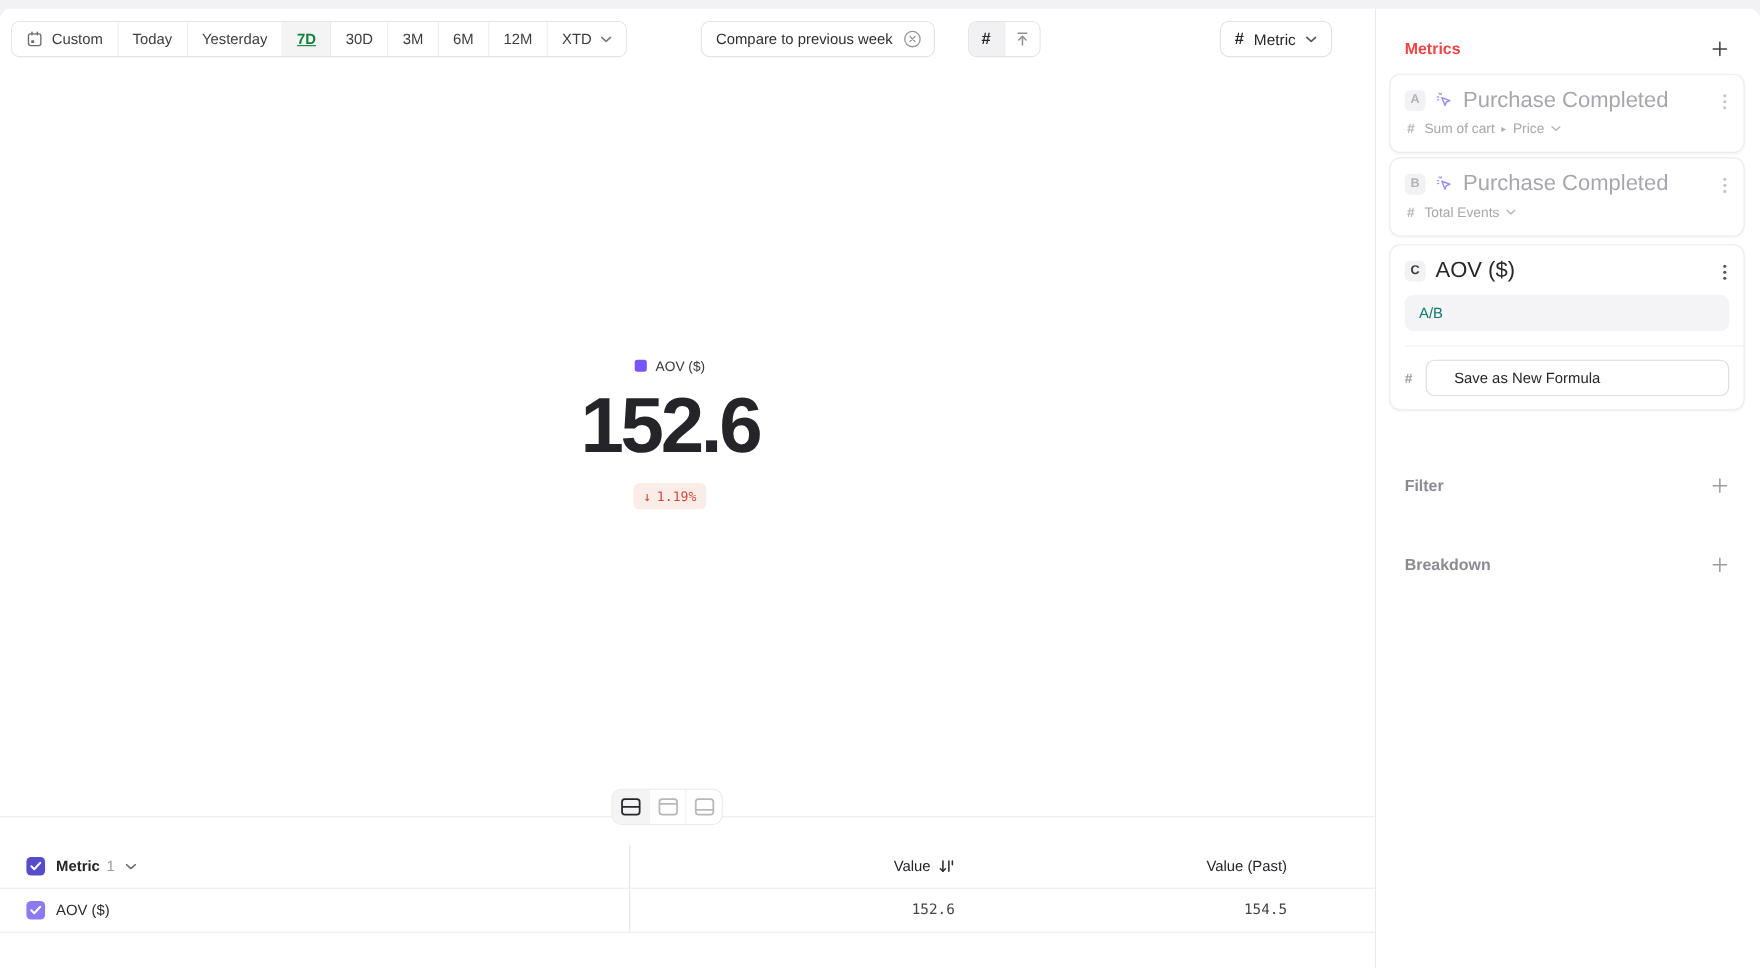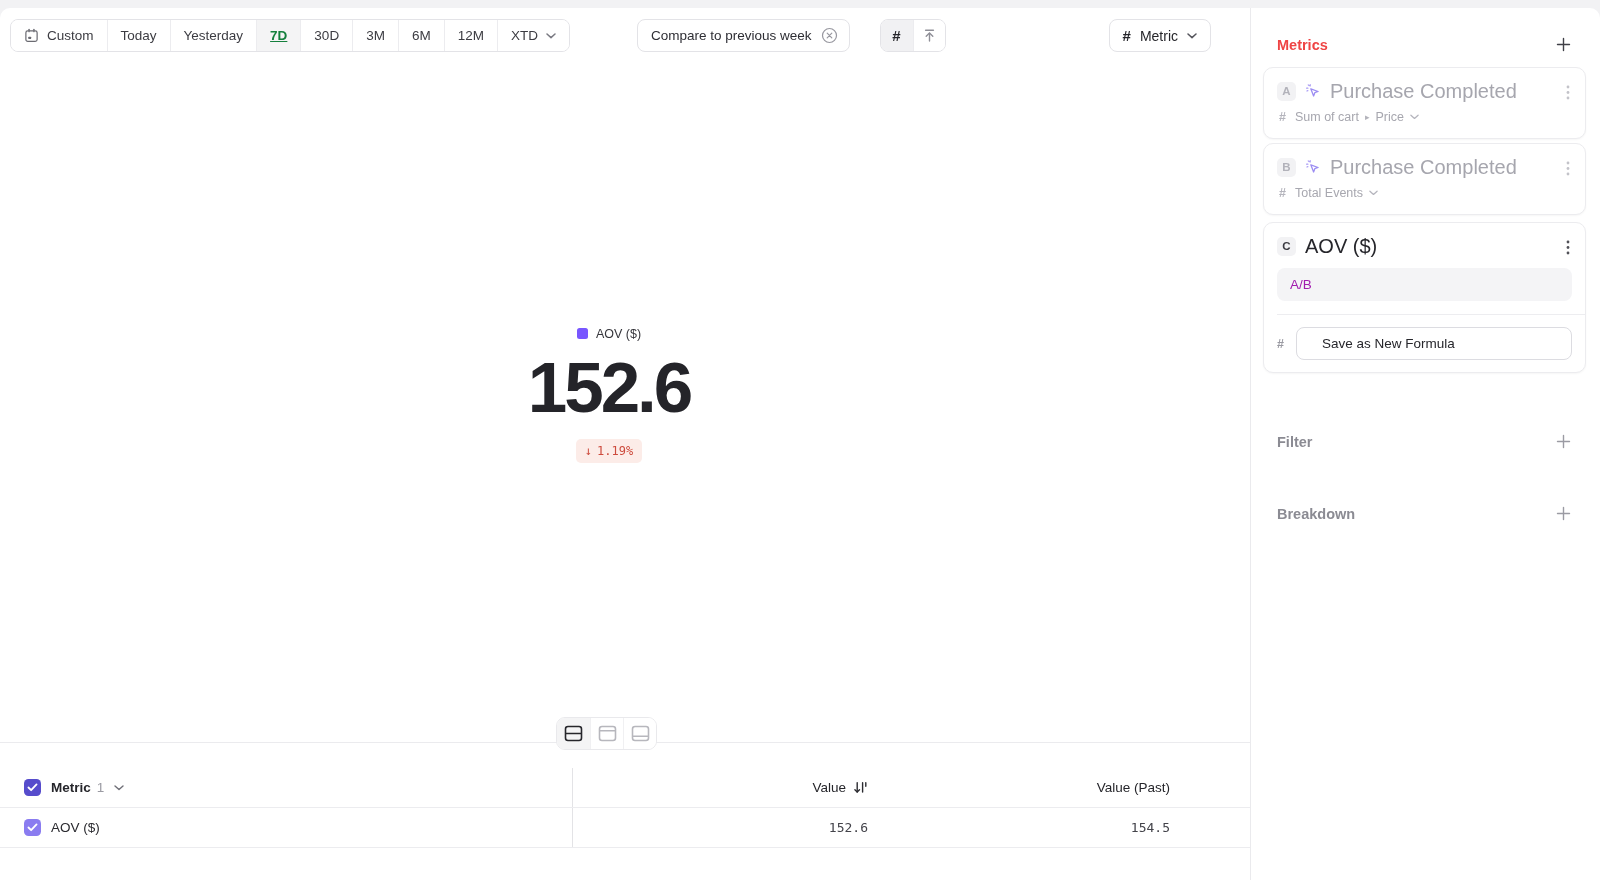--- a/index.html
+++ b/index.html
@@ -139,21 +139,21 @@
   .mc-title { font-size: 20px; font-weight: 500; }
   .dim .mc-title { color: #a6a6ae; }
   .card-c .mc-title { color: #26262b; }
   .kebab { position: absolute; right: 12px; top: 14px; background: none; border: none; cursor: pointer; padding: 3px; }
   .mc-row2 { display: flex; align-items: center; gap: 9px; margin-top: 9px; padding-left: 2px; }
   .agg-hash { font-size: 12.5px; font-weight: 600; color: #b5b5bd; }
   .agg-text { font-size: 12.5px; color: #a7a7af; display: flex; align-items: center; gap: 6px; cursor: pointer; }
   .tri-sep { font-size: 9px; color: #b2b2ba; line-height: 1; }
   .formula-input {
     margin-top: 12px; height: 33px; border-radius: 8px; background: #f4f4f6;
-    font-size: 13.5px; color: #a21caf; display: flex; align-items: center;
+    font-size: 13.5px; color: #0f766e; display: flex; align-items: center;
     padding: 0 13px; cursor: text;
   }
   .card-divider { margin: 13px -13px 0 0; border-top: 1px solid #ededf0; }
   .mc-bottom { display: flex; align-items: center; gap: 12px; margin-top: 12px; }
   .save-formula-btn {
     flex: 1; height: 33px; border: 1px solid #dcdce1; border-radius: 8px; background: #fff;
     font-size: 13.5px; font-weight: 500; color: #26262b; text-align: left; padding: 0 25px;
     cursor: pointer; font-family: inherit;
   }
   .sb-section {

